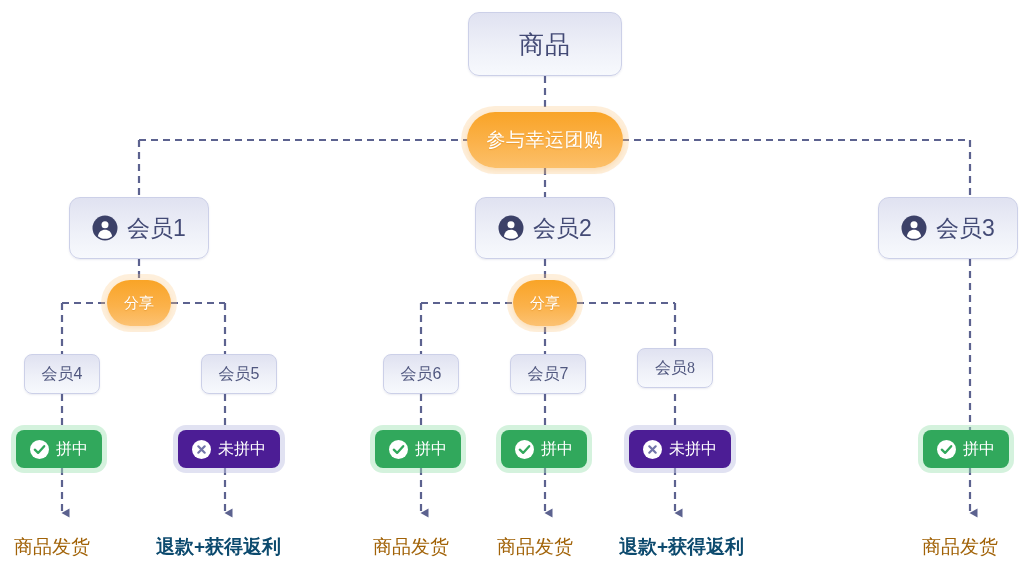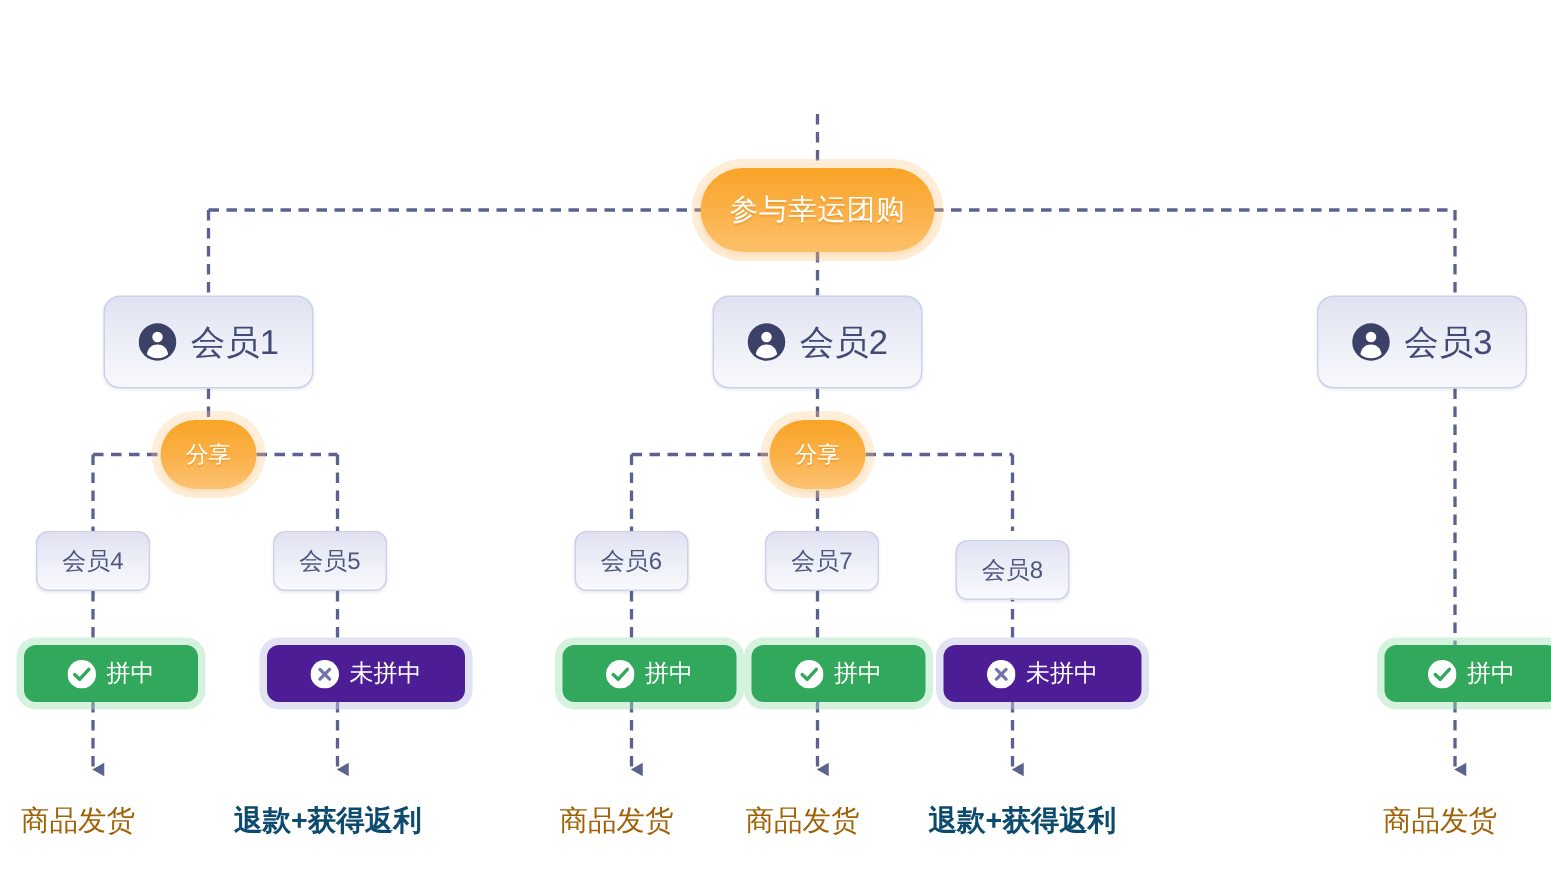--- a/index.html
+++ b/index.html
@@ -92,21 +92,21 @@
     text-align: center;
   }
 
   
   .badge {
     height: 38px;
     border-radius: 8px;
     color: #ffffff;
     font-size: 16px;
     gap: 7px;
-    padding: 0 29px;
+    padding: 0 14px;
   }
   .badge.win {
     background: #31a85c;
     box-shadow: 0 0 0 5px rgba(160,226,180,.45);
   }
   .badge.lose {
     background: #4c1d95;
     box-shadow: 0 0 0 5px rgba(196,198,229,.50);
   }
   .badge-icon {
@@ -177,20 +177,21 @@
     <g stroke="#5c628f" stroke-width="2.2" fill="none" stroke-dasharray="7 5" marker-end="url(#arrowDown)">
       <path d="M62,468 L62,513"></path>
       <path d="M225,468 L225,513"></path>
       <path d="M421,468 L421,513"></path>
       <path d="M545,468 L545,513"></path>
       <path d="M675,468 L675,513"></path>
       <path d="M970,468 L970,513"></path>
     </g>
   </svg>
 
+  <div class="node box product" style="left:468px; top:12px;">商品</div>
 
   <div class="node pill join" style="left:467px; top:112px;">参与幸运团购</div>
 
   <div class="node box member-main" style="left:69px; top:197px;">
     <svg class="avatar-icon" viewBox="0 0 26 26">
       <circle cx="13" cy="13" r="12.5" fill="#3c4168"></circle>
       <circle cx="13" cy="9.7" r="3.5" fill="#ffffff"></circle>
       <path d="M5.9,21.2 C6.6,16.8 9.5,14.7 13,14.7 C16.5,14.7 19.4,16.8 20.1,21.2 C18.3,22.9 15.8,23.8 13,23.8 C10.2,23.8 7.7,22.9 5.9,21.2 Z" fill="#ffffff"></path>
     </svg>
     <span>会员1</span>
@@ -211,24 +212,24 @@
       <circle cx="13" cy="9.7" r="3.5" fill="#ffffff"></circle>
       <path d="M5.9,21.2 C6.6,16.8 9.5,14.7 13,14.7 C16.5,14.7 19.4,16.8 20.1,21.2 C18.3,22.9 15.8,23.8 13,23.8 C10.2,23.8 7.7,22.9 5.9,21.2 Z" fill="#ffffff"></path>
     </svg>
     <span>会员3</span>
   </div>
 
   <div class="node pill share" style="left:107px; top:280px;">分享</div>
   <div class="node pill share" style="left:513px; top:280px;">分享</div>
 
   <div class="node box member-sub" style="left:24px; top:354px;">会员4</div>
-  <div class="node box member-sub" style="left:182px; top:354px;">会员5</div>
+  <div class="node box member-sub" style="left:201px; top:354px;">会员5</div>
   <div class="node box member-sub" style="left:383px; top:354px;">会员6</div>
   <div class="node box member-sub" style="left:510px; top:354px;">会员7</div>
-  <div class="node box member-sub" style="left:637px; top:360px;">会员8</div>
+  <div class="node box member-sub" style="left:637px; top:348px;font-family:Liberation Serif, serif;">会员8</div>
 
   <div class="node badge win" style="left:16px; top:430px;">
     <svg class="badge-icon" viewBox="0 0 19 19">
       <circle cx="9.5" cy="9.5" r="9.5" fill="#ffffff"></circle>
       <path d="M4.8,9.7 L8.1,12.9 L14.2,6.2" stroke="#31a85c" stroke-width="2.3" fill="none" stroke-linecap="round" stroke-linejoin="round"></path>
     </svg>
     <span>拼中</span>
   </div>
 
   <div class="node badge lose" style="left:178px; top:430px;">

